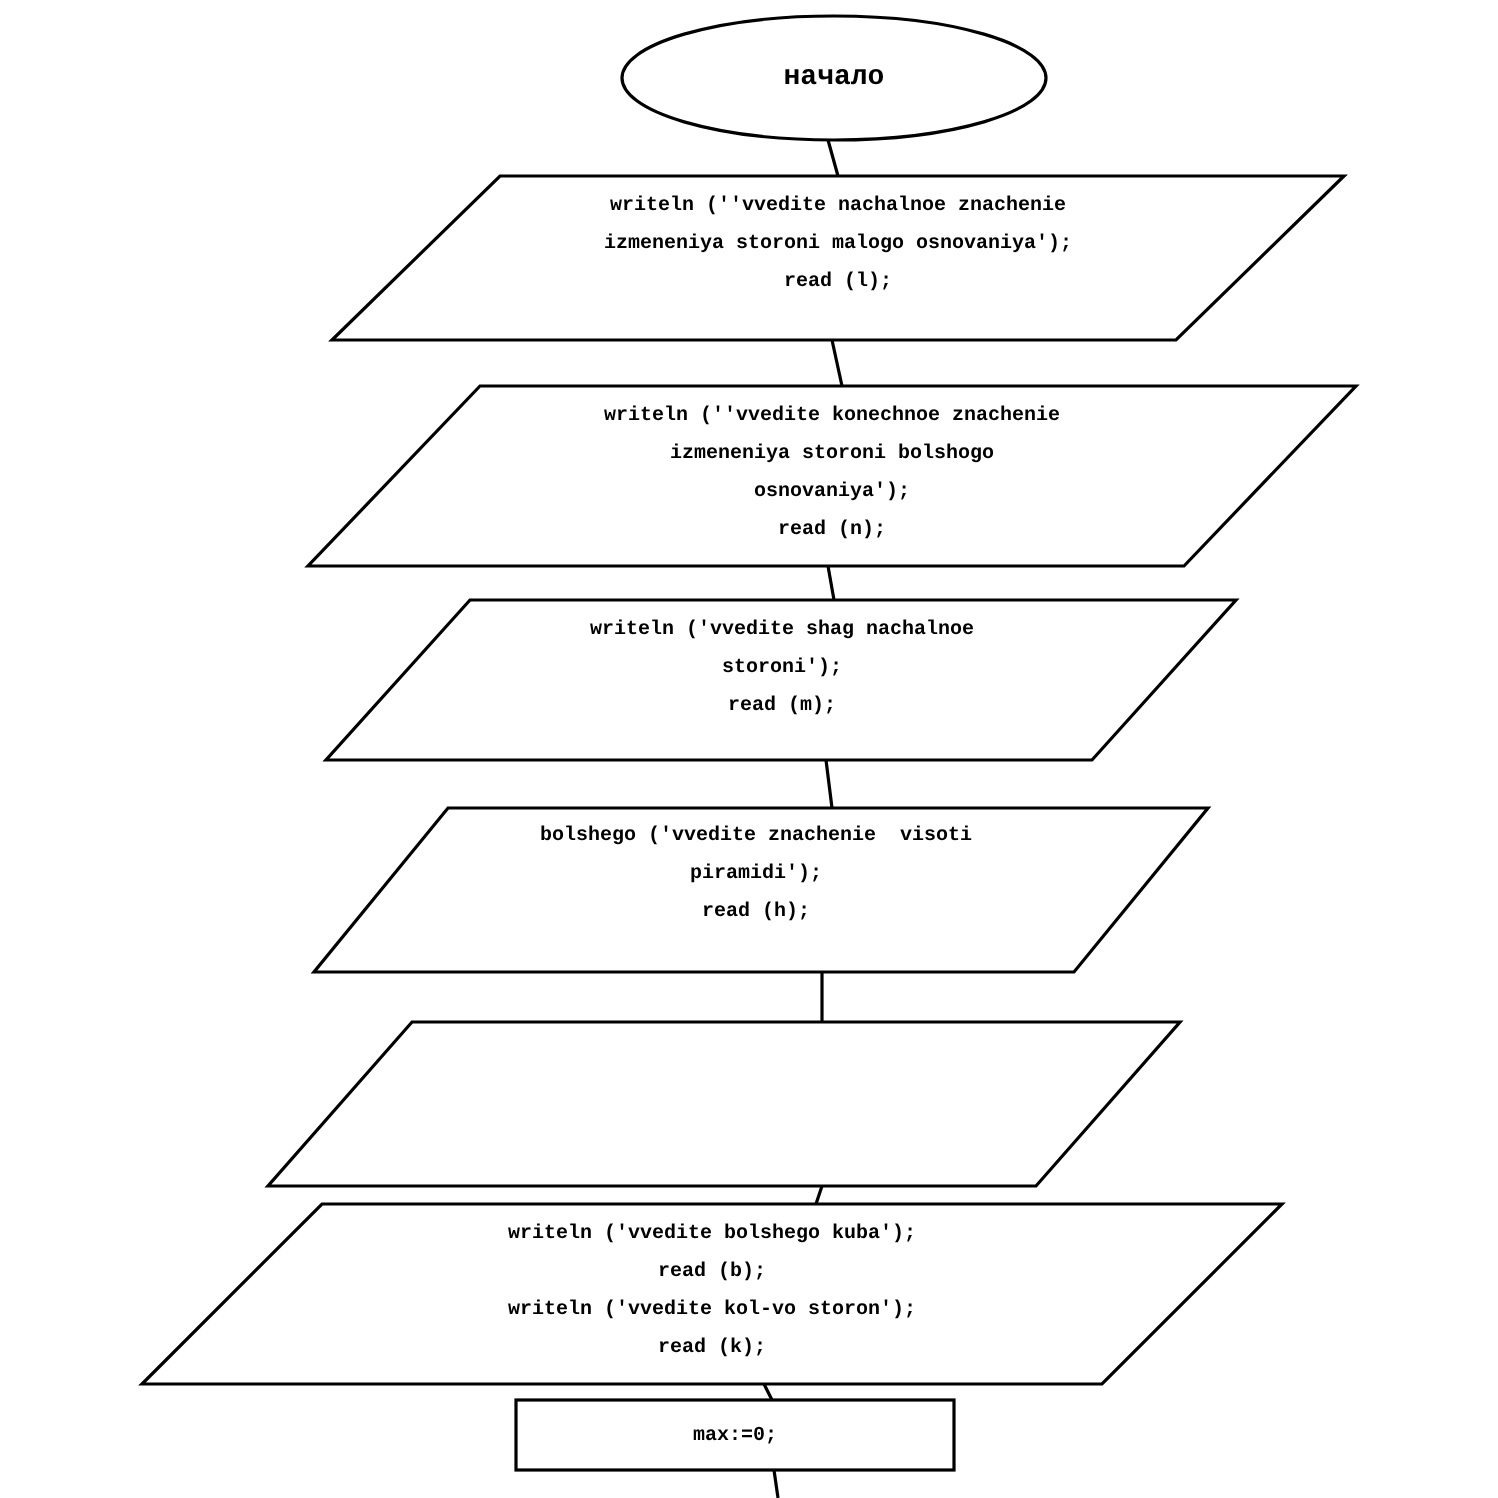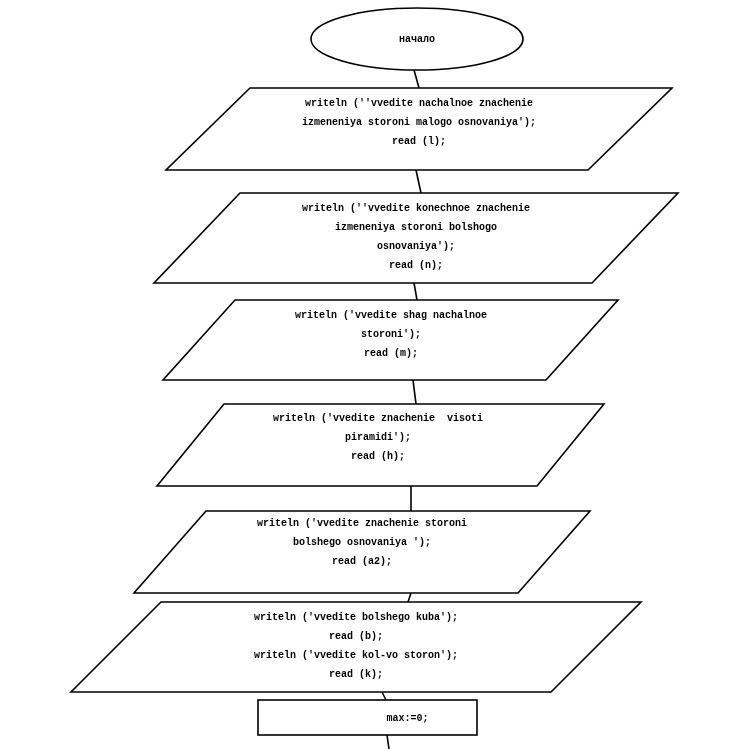--- a/index.html
+++ b/index.html
@@ -25,21 +25,21 @@
     text-align: center;
     white-space: pre-wrap;
     color: #000000;
     font-family: "Liberation Mono", "DejaVu Sans Mono", monospace;
     font-size: 10px;
     line-height: 19px;
     font-weight: 700;
     pointer-events: none;
   }
   .start-text {
-    font-size: 10px;
+    font-size: 14px;
     line-height: 19px;
   }
 </style>
 </head>
 <body>
 
 <div class="stage">
 
   <svg class="shape-layer" width="749" height="749" viewBox="0 0 749 749">
     <g fill="#ffffff" stroke="#000000" stroke-width="1.6">
@@ -74,28 +74,25 @@
 
   <div class="node-text" style="left:196px; top:199px; width:440px;">writeln (''vvedite konechnoe znachenie
 izmeneniya storoni bolshogo
 osnovaniya');
 read (n);</div>
 
   <div class="node-text" style="left:191px; top:306px; width:400px;">writeln ('vvedite shag nachalnoe
 storoni');
 read (m);</div>
 
-  <div class="node-text" style="left:178px; top:409px; width:400px;">writeln ('vvedite znachenie  visoti
+  <div class="node-text" style="left:178px; top:409px; width:400px;">bolshego ('vvedite znachenie  visoti
 piramidi');
 read (h);</div>
 
-  <div class="node-text" style="left:152px; top:514px; width:420px;">writeln ('vvedite znachenie storoni
-bolshego osnovaniya ');
-read (a2);</div>
 
   <div class="node-text" style="left:121px; top:608px; width:470px;">writeln ('vvedite bolshego kuba');
 read (b);
 writeln ('vvedite kol-vo storon');
 read (k);</div>
 
-  <div class="node-text" style="left:258px; top:709px; width:219px;margin-left:40px;">max:=0;</div>
+  <div class="node-text" style="left:258px; top:709px; width:219px;">max:=0;</div>
 
 </div>
 
 </body></html>

